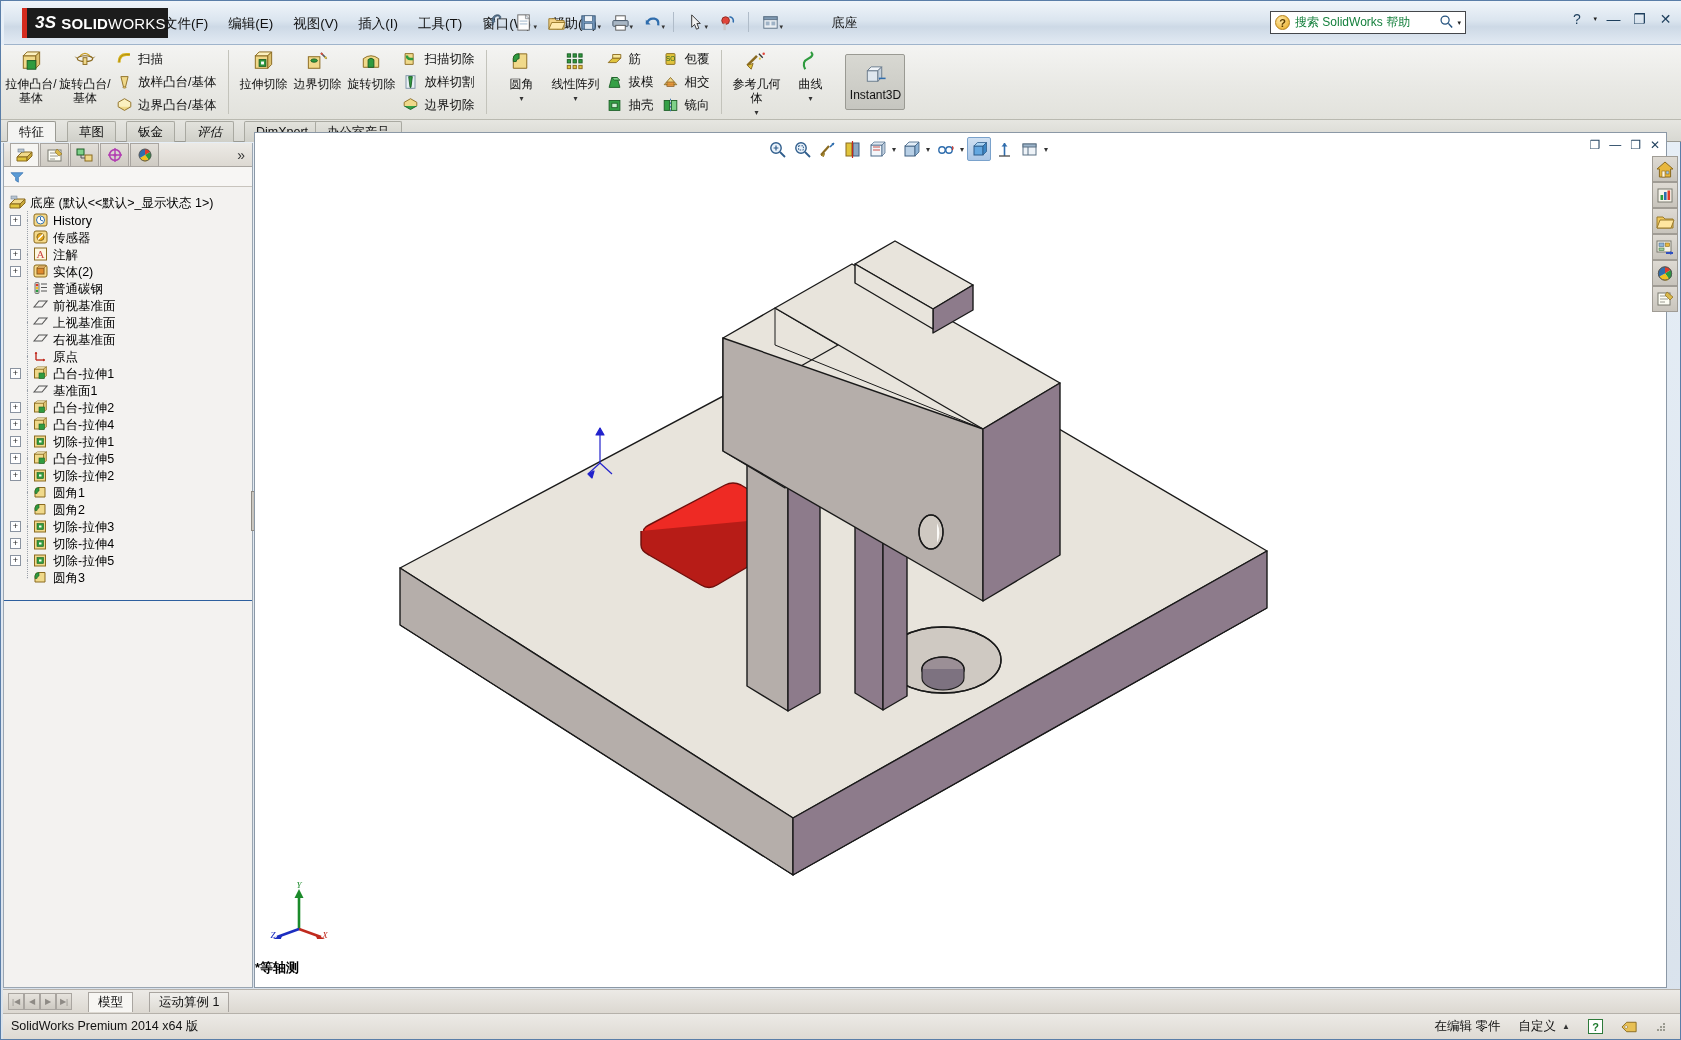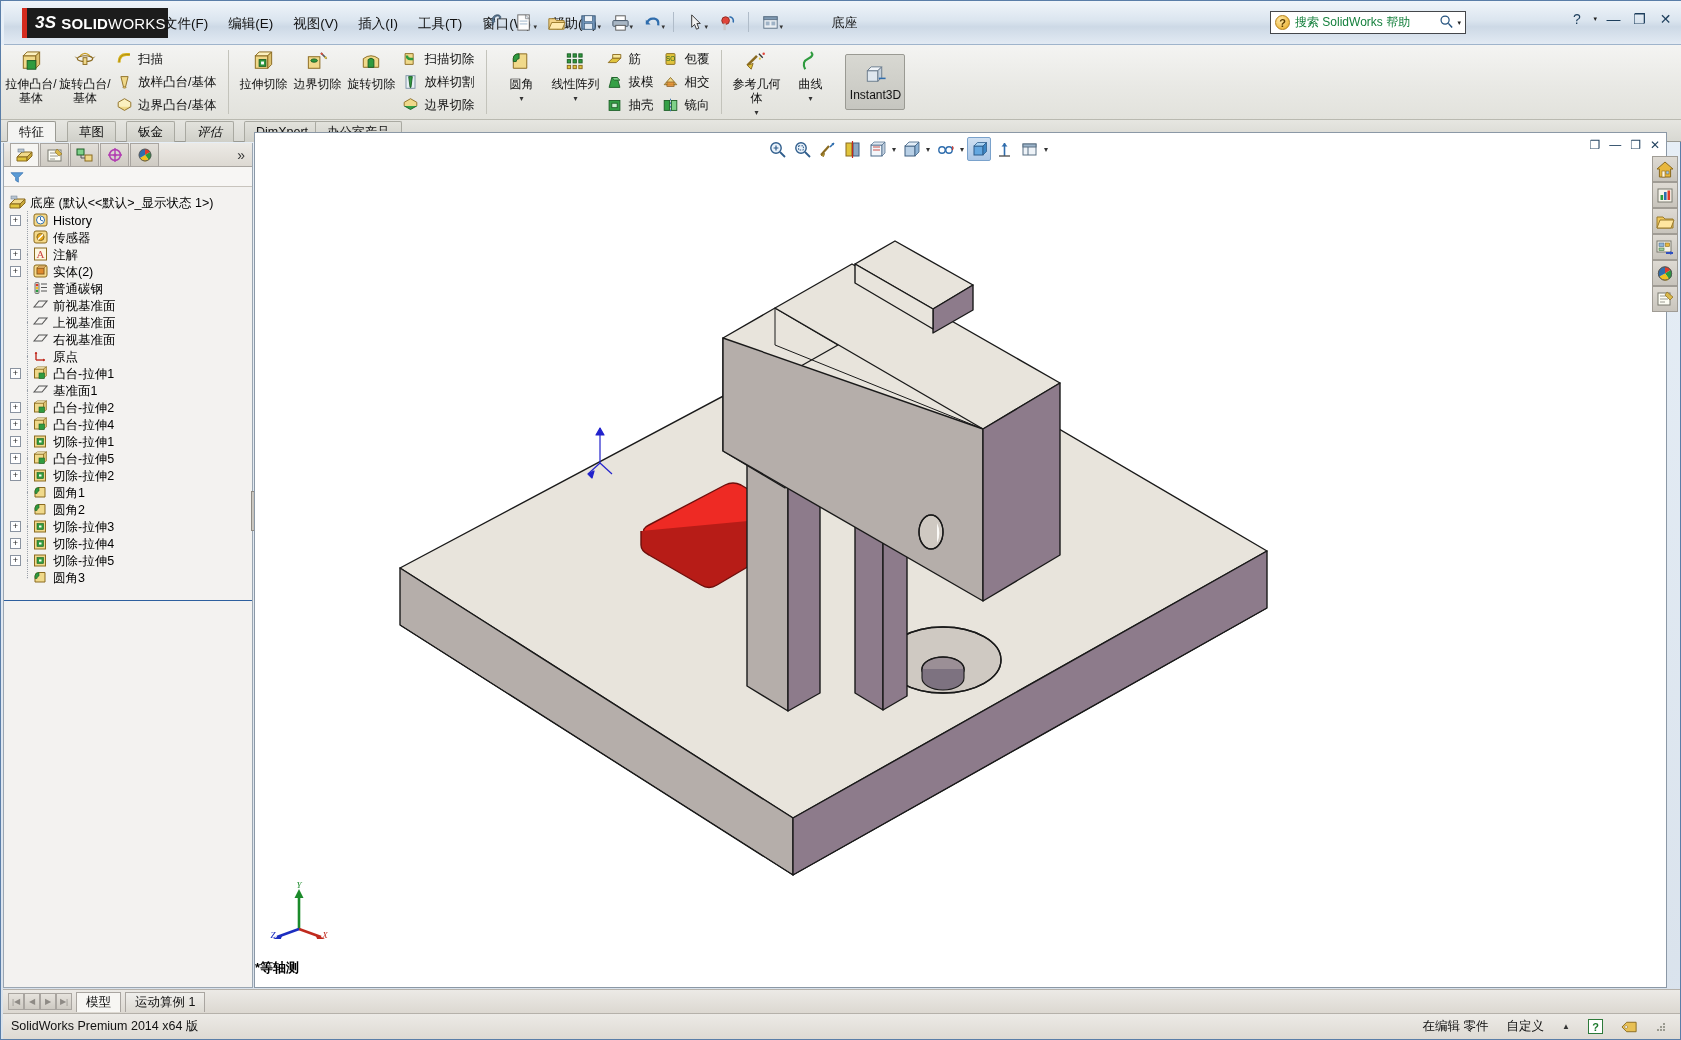--- a/index.html
+++ b/index.html
@@ -232,21 +232,21 @@
     background: linear-gradient(180deg,#eceae6,#dcd8d1);
     border-top: 1px solid #b5b1aa; display: flex; align-items: center;
   }
   .navarrows { display: flex; margin-left: 5px; gap: 0; }
   .navarrows div {
     width: 16px; height: 17px; border: 1px solid #a9a5a0;
     background: linear-gradient(180deg,#e6e3dd,#cdc9c2);
     font-size: 8px; color: #8e8a85; text-align: center; line-height: 16px;
   }
   .dtab {
-    height: 20px; line-height: 19px; padding: 0 9px; margin-left: 4px;
+    height: 20px; line-height: 19px; padding: 0 9px; margin-left: 16px;
     font-size: 12.5px; background: linear-gradient(180deg,#f0efec,#dddad3);
     border: 1px solid #a9a5a0; border-bottom: none; color: #111;
   }
   .dtab.active { background: #f7f6f3; }
   .statusbar {
     position: absolute; left: 2px; top: 1012px; width: 1677px; height: 26px;
     background: linear-gradient(180deg,#eceae6,#dedad3);
     border-top: 1px solid #b5b1aa;
     display: flex; align-items: center;
     font-size: 12.5px; color: #111;
@@ -1135,21 +1135,21 @@
       <div>▶|</div>
     </div>
     <div class="dtab active">模型</div>
     <div class="dtab">运动算例 1</div>
   </div>
 
   <div class="statusbar">
     <div class="sleft">SolidWorks Premium 2014 x64 版</div>
     <div class="sright">
       <span>在编辑 零件</span>
-      <span style="display:flex;align-items:center;gap:18px;">
+      <span style="display:flex;align-items:center;gap:6px;">
         <span>自定义</span>
         <span style="font-size:8px;color:#333;">▲</span>
       </span>
       <span class="qbadge">?</span>
       <svg class="tagicon" viewBox="0 0 18 14">
           <path d="M1 7 L6 2 L16 2 L16 12 L6 12 Z" fill="#e8c054" stroke="#8a6a1f"></path>
           <circle cx="5.4" cy="7" r="1.5" fill="#fff" stroke="#8a6a1f" stroke-width=".6"></circle>
         </svg>
       <svg class="grip" viewBox="0 0 10 10">
           <g fill="#9a9a90">

